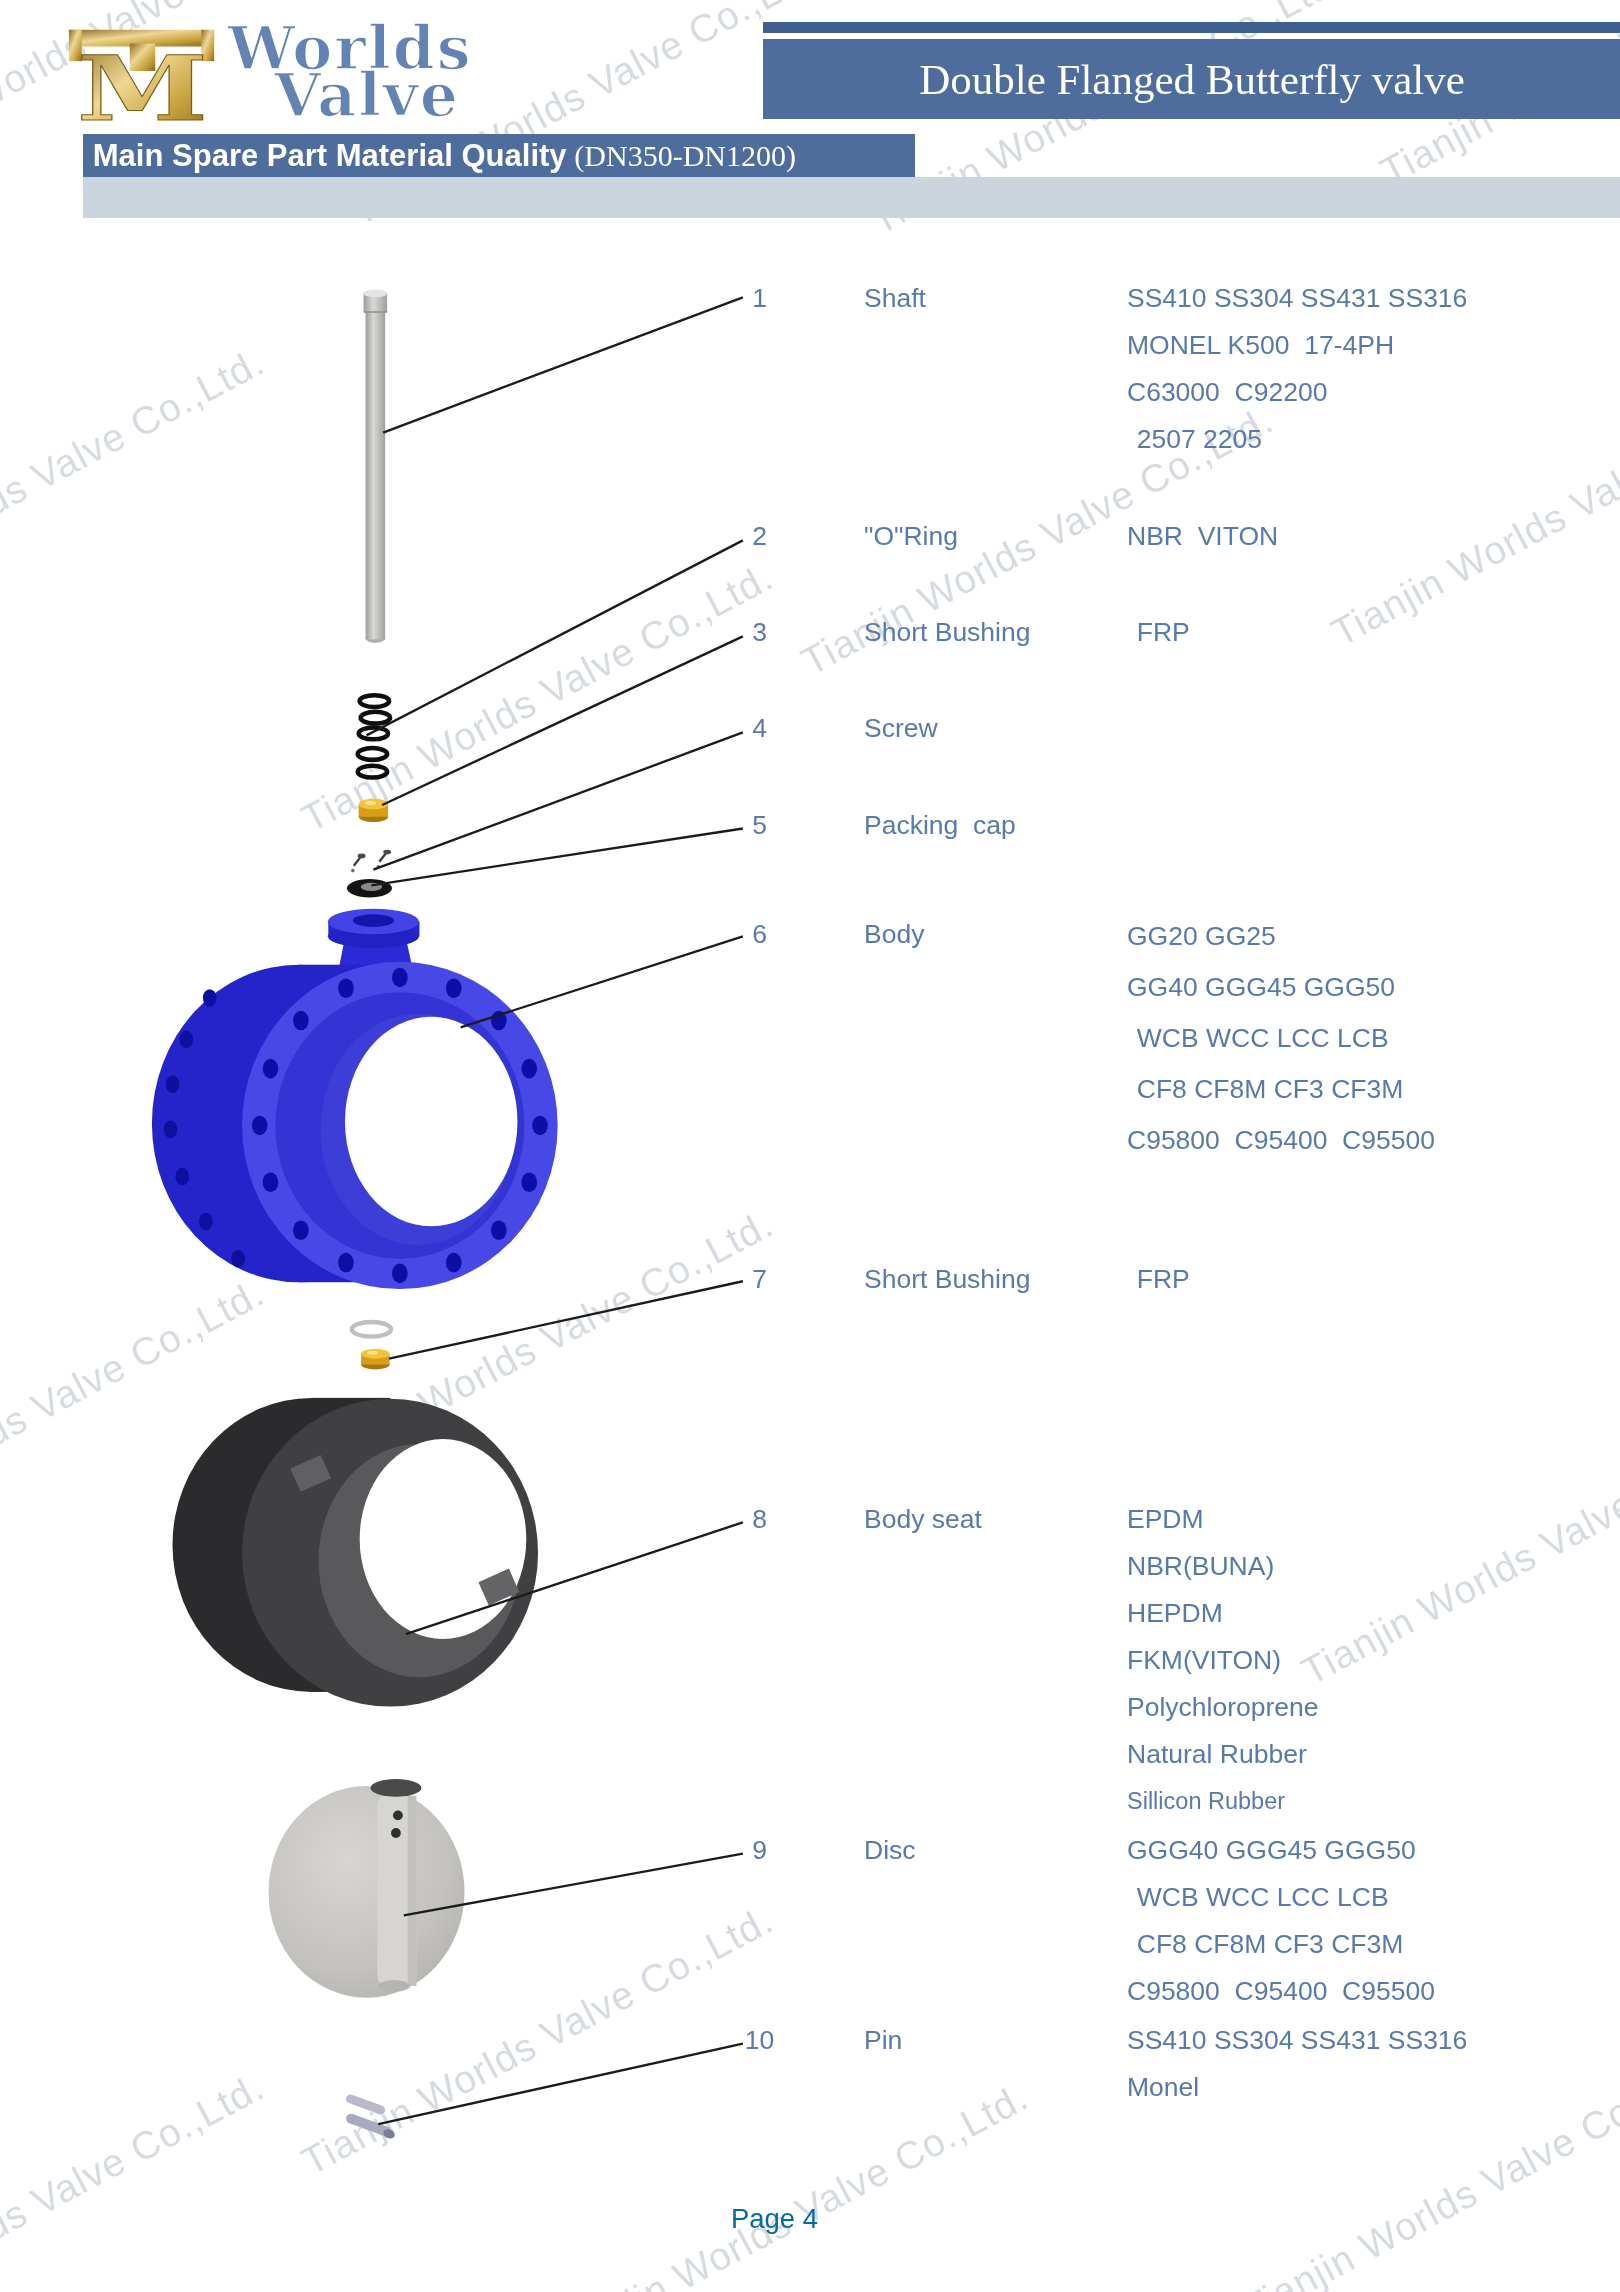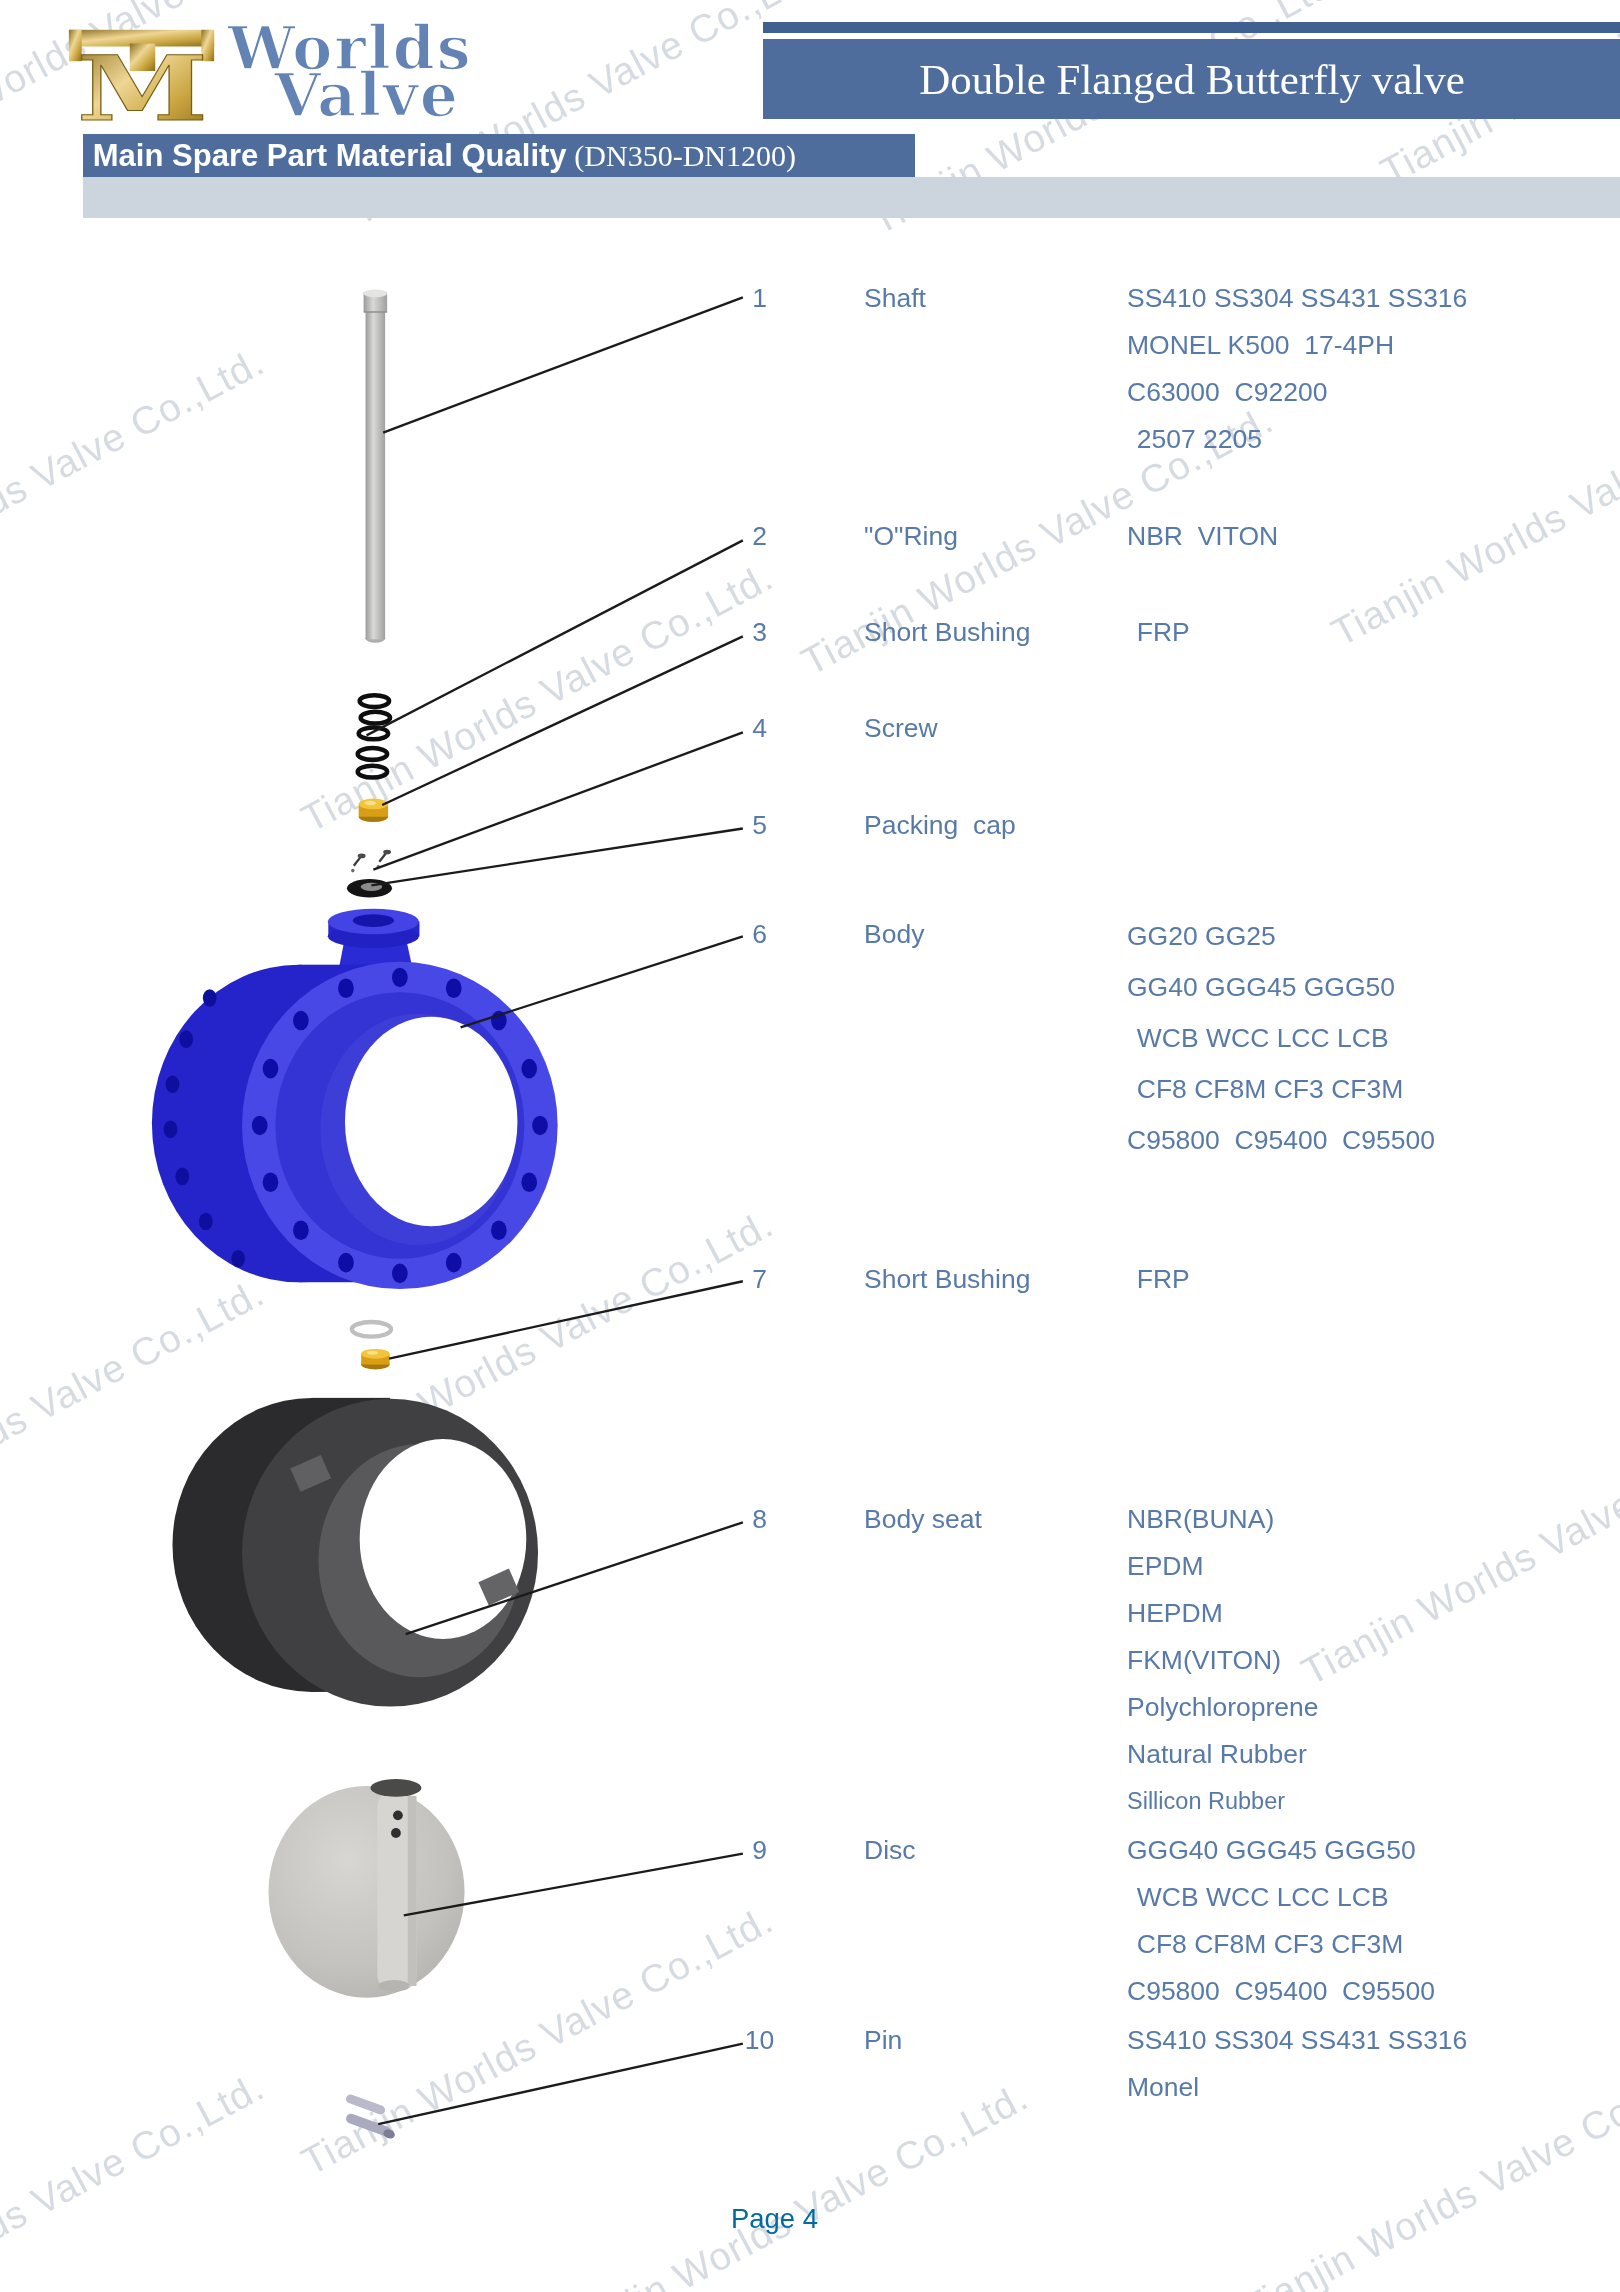--- a/index.html
+++ b/index.html
@@ -293,22 +293,22 @@
     <div class="pname">Short Bushing</div>
     <div class="mats">
       <div class="mat in1">FRP</div>
     </div>
   </div>
 
   <div class="row r8">
     <div class="num">8</div>
     <div class="pname">Body seat</div>
     <div class="mats">
+      <div class="mat">EPDM</div>
       <div class="mat">NBR(BUNA)</div>
-      <div class="mat">EPDM</div>
       <div class="mat">HEPDM</div>
       <div class="mat">FKM(VITON)</div>
       <div class="mat">Polychloroprene</div>
       <div class="mat">Natural Rubber</div>
       <div class="mat small">Sillicon Rubber</div>
     </div>
   </div>
 
   <div class="row r9">
     <div class="num">9</div>

